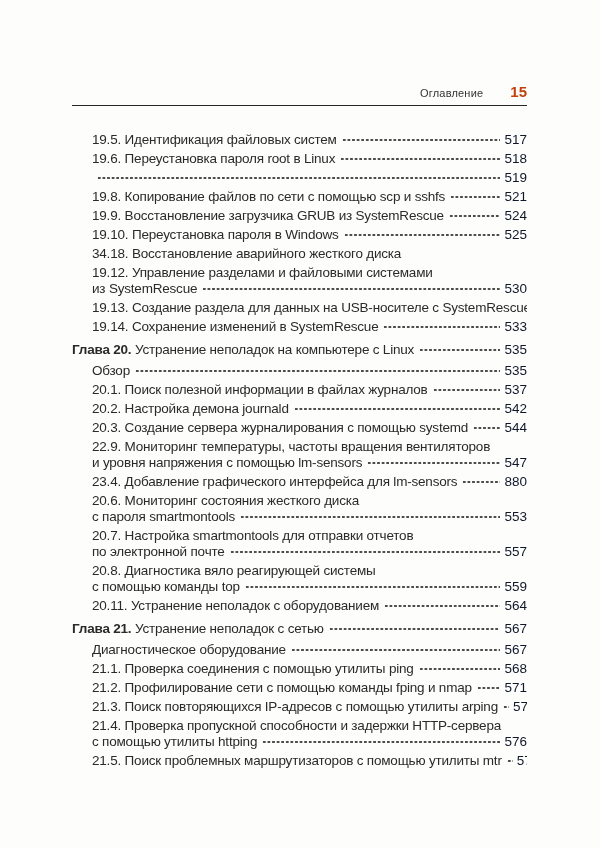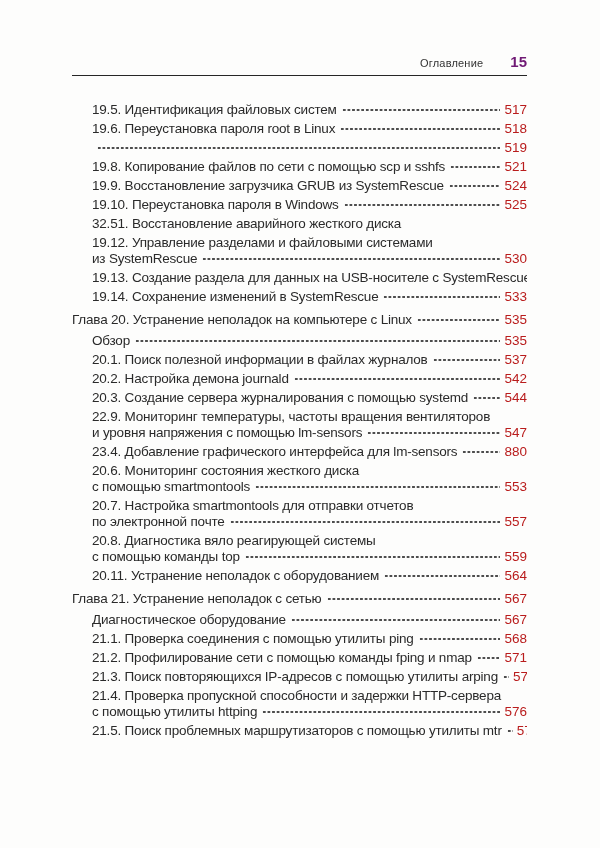--- a/index.html
+++ b/index.html
@@ -19,32 +19,32 @@
   .content {
     position: absolute;
     left: 72px;
     top: 0;
     width: 455px;
   }
   .running-header {
     display: flex;
     justify-content: flex-end;
     align-items: baseline;
-    padding-top: 53px;
+    padding-top: 83px;
   }
   .rh-title {
     font-size: 11px;
     letter-spacing: 0.2px;
     color: #333333;
   }
   .rh-page {
     font-size: 15px;
     font-weight: bold;
     margin-left: 27px;
-    color: #701a75;
+    color: #c2410c;
   }
   .rule {
     border: none;
     border-top: 1.6px solid #262626;
     margin: 5px 0 0 0;
   }
   .toc {
     margin-top: 26px;
   }
   .entry {
@@ -61,36 +61,36 @@
     white-space: nowrap;
     overflow: hidden;
     line-height: 16px;
   }
   .txt {
     font-size: 13.5px;
     letter-spacing: -0.2px;
     flex-shrink: 0;
   }
   .entry.chapter .txt b {
-    font-weight: normal;
+    font-weight: bold;
   }
   .leader {
     flex: 1 1 auto;
     min-width: 6px;
     height: 4px;
     margin: 0 4px 0 5px;
     background-image: radial-gradient(circle at 50% 50%, #4d4d4d 1.05px, rgba(0,0,0,0) 1.45px);
     background-size: 4.6px 4px;
     background-repeat: repeat-x;
     background-position: 0 100%;
   }
   .pg {
     font-size: 13.5px;
     flex-shrink: 0;
-    color: #b91c1c;
+    color: #0f172a;
   }
 </style>
 </head>
 <body>
 
 <div class="page">
   <div class="content">
     <div class="running-header">
       <span class="rh-title">Оглавление</span>
       <span class="rh-page">15</span>
@@ -133,21 +133,21 @@
         </div>
         <div class="entry">
           <div class="row">
             <span class="txt">19.10. Переустановка пароля в Windows</span>
             <span class="leader"></span>
             <span class="pg">525</span>
           </div>
         </div>
         <div class="entry">
           <div class="row">
-            <span class="txt">32.51. Восстановление аварийного жесткого диска</span>
+            <span class="txt">34.18. Восстановление аварийного жесткого диска</span>
           </div>
         </div>
         <div class="entry">
           <div class="row">
             <span class="txt">19.12. Управление разделами и файловыми системами</span>
           </div>
           <div class="row">
             <span class="txt">из SystemRescue</span>
             <span class="leader"></span>
             <span class="pg">530</span>
@@ -215,21 +215,21 @@
             <span class="txt">23.4. Добавление графического интерфейса для lm-sensors</span>
             <span class="leader"></span>
             <span class="pg">880</span>
           </div>
         </div>
         <div class="entry">
           <div class="row">
             <span class="txt">20.6. Мониторинг состояния жесткого диска</span>
           </div>
           <div class="row">
-            <span class="txt">с помощью smartmontools</span>
+            <span class="txt">с пароля smartmontools</span>
             <span class="leader"></span>
             <span class="pg">553</span>
           </div>
         </div>
         <div class="entry">
           <div class="row">
             <span class="txt">20.7. Настройка smartmontools для отправки отчетов</span>
           </div>
           <div class="row">
             <span class="txt">по электронной почте</span>

